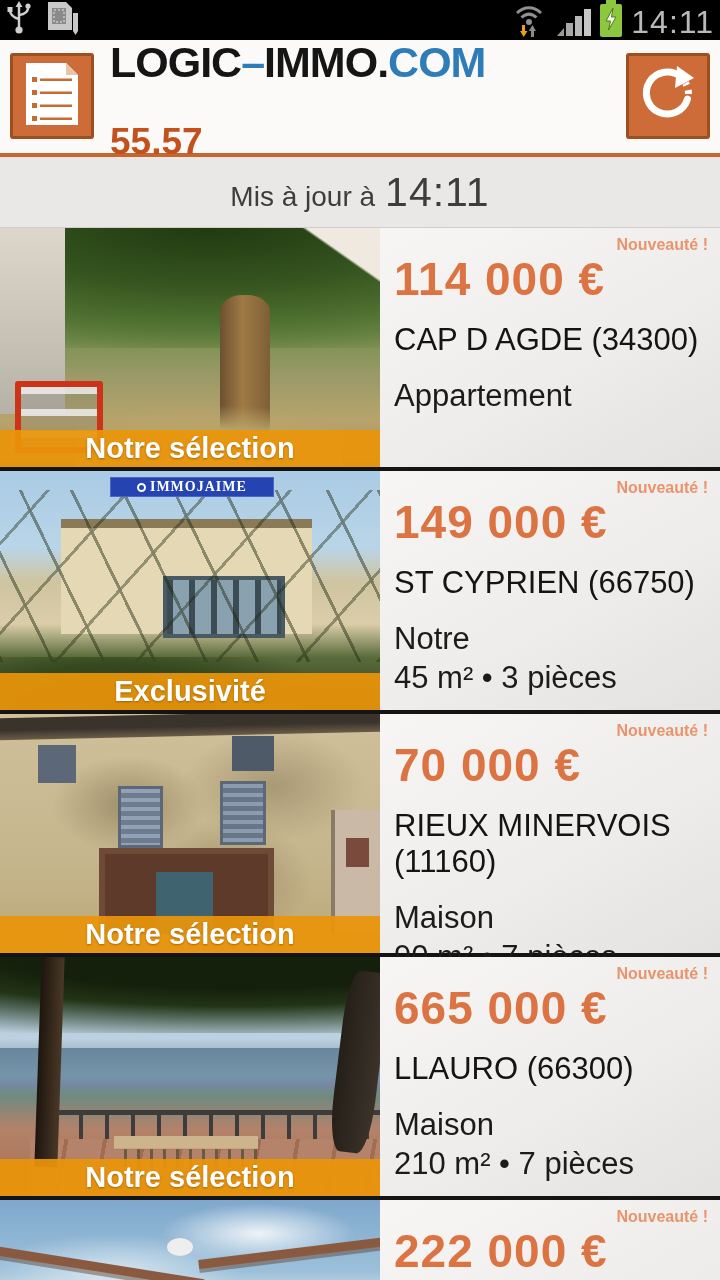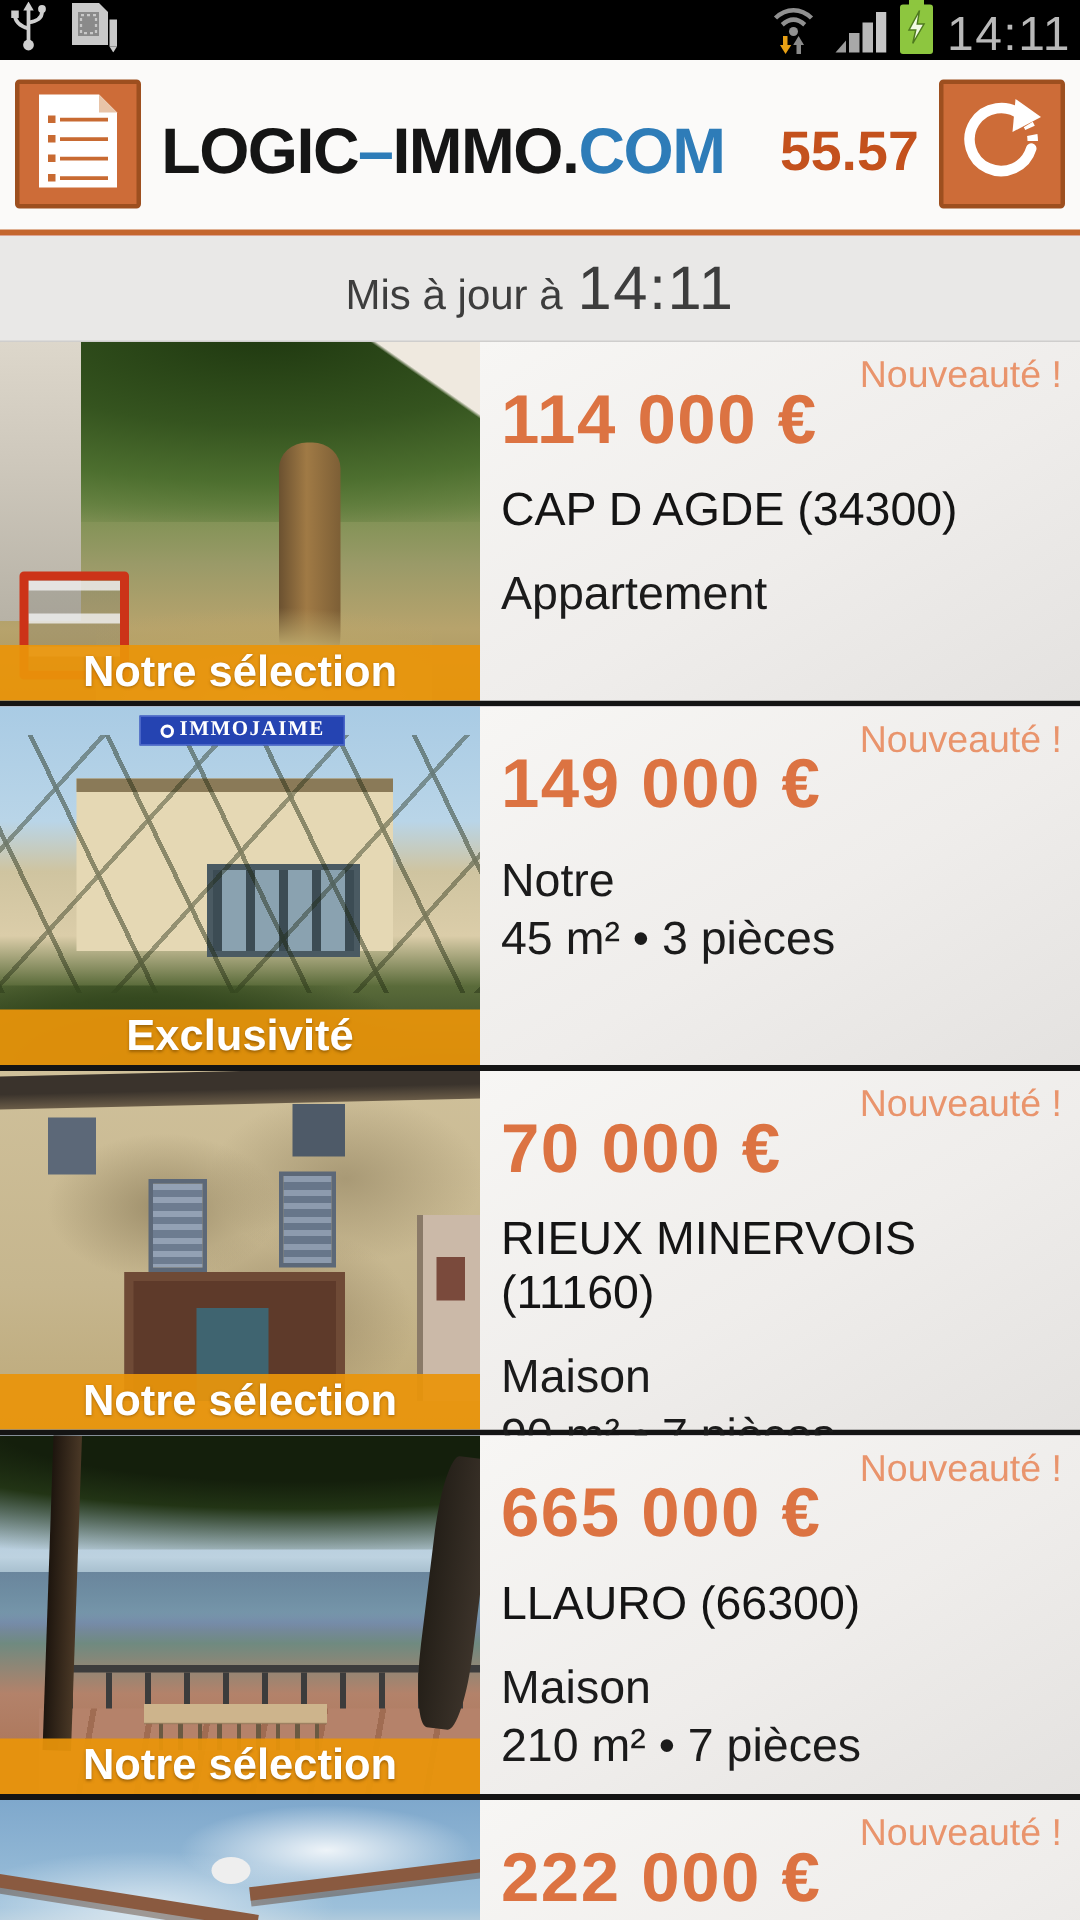--- a/index.html
+++ b/index.html
@@ -26,45 +26,45 @@
   }
   .hdr-btn {
     position:absolute; top:13px; width:84px; height:86px;
     background:#cd6c38; border:3px solid #9d4f1f; border-radius:3px;
     display:flex; align-items:center; justify-content:center; cursor:pointer;
   }
   .hdr-btn.left { left:10px; }
   .hdr-btn.right { right:10px; }
   .brand {
     position:absolute; left:110px; right:110px; top:8px; bottom:0;
-    display:flex; flex-direction:row; align-items:center; justify-content:center;gap:37px;
+    display:flex; flex-direction:column; justify-content:center;gap:37px;
   }
   .brand-line1 { font-size:43px; font-weight:800; letter-spacing:-1px; line-height:46px; color:#151515; white-space:nowrap; }
   .brand-line1 .blue { color:#2e7cb8; }
   .brand-version { font-size:37px; font-weight:800; color:#c4511d; line-height:40px; }
 
   
   .update-bar {
     height:71px; background:#e9e8e7; border-bottom:1px solid #cfcecd;
     display:flex; align-items:baseline; justify-content:center; gap:10px;
     color:#3d3d3d; padding-top:12px;
   }
   .update-label { font-size:28px; }
   .update-time  { font-size:41px; letter-spacing:1px; }
 
   
   .listing { height:243px; border-bottom:4px solid #141414; display:flex; background:#ecebe9; }
-  .photo { position:relative; width:320px; flex:none; overflow:hidden; }
+  .photo { position:relative; width:380px; flex:none; overflow:hidden; }
   .info  {
     position:relative; flex:1; padding:0 10px 0 14px;
     background:linear-gradient(150deg,#f7f6f4 0%,#efedeb 55%,#e4e2e0 100%);
   }
   .badge {
     position:absolute; top:8px; right:12px;
-    color:#e9946c; font-weight:normal; font-size:25px;
+    color:#e9946c; font-weight:bold; font-size:16px;
   }
   .price { padding-top:24px; font-size:46px; font-weight:bold; color:#dc7342; letter-spacing:1px; white-space:nowrap; }
   .location { margin-top:16px; font-size:31px; color:#141414; }
   .ptype    { margin-top:20px; font-size:31px; color:#1b1b1b; }
   .pdetails { margin-top:3px;  font-size:31px; color:#1b1b1b; }
   .banner {
     position:absolute; left:0; right:0; bottom:0; height:37px;
     background:rgba(233,148,10,0.93); color:#fff; font-weight:bold;
     font-size:29px; line-height:36px; text-align:center;
     text-shadow:0 1px 2px rgba(110,65,0,0.55);
@@ -295,20 +295,21 @@
       <div class="frag bush"></div>
       <div class="agency-banner">
         <span class="agency-ring"></span>
         <span>IMMOJAIME</span>
       </div>
       <div class="banner">Exclusivité</div>
     </div>
     <div class="info">
       <div class="badge">Nouveauté !</div>
       <div class="price">149 000 €</div>
+      <div class="location">ST CYPRIEN (66750)</div>
       <div class="ptype">Notre</div>
       <div class="pdetails">45 m² • 3 pièces</div>
     </div>
   </div>
 
   <div class="listing">
     <div class="photo ph3">
       <div class="frag patches"></div>
       <div class="frag roof"></div>
       <div class="frag win-a"></div>

